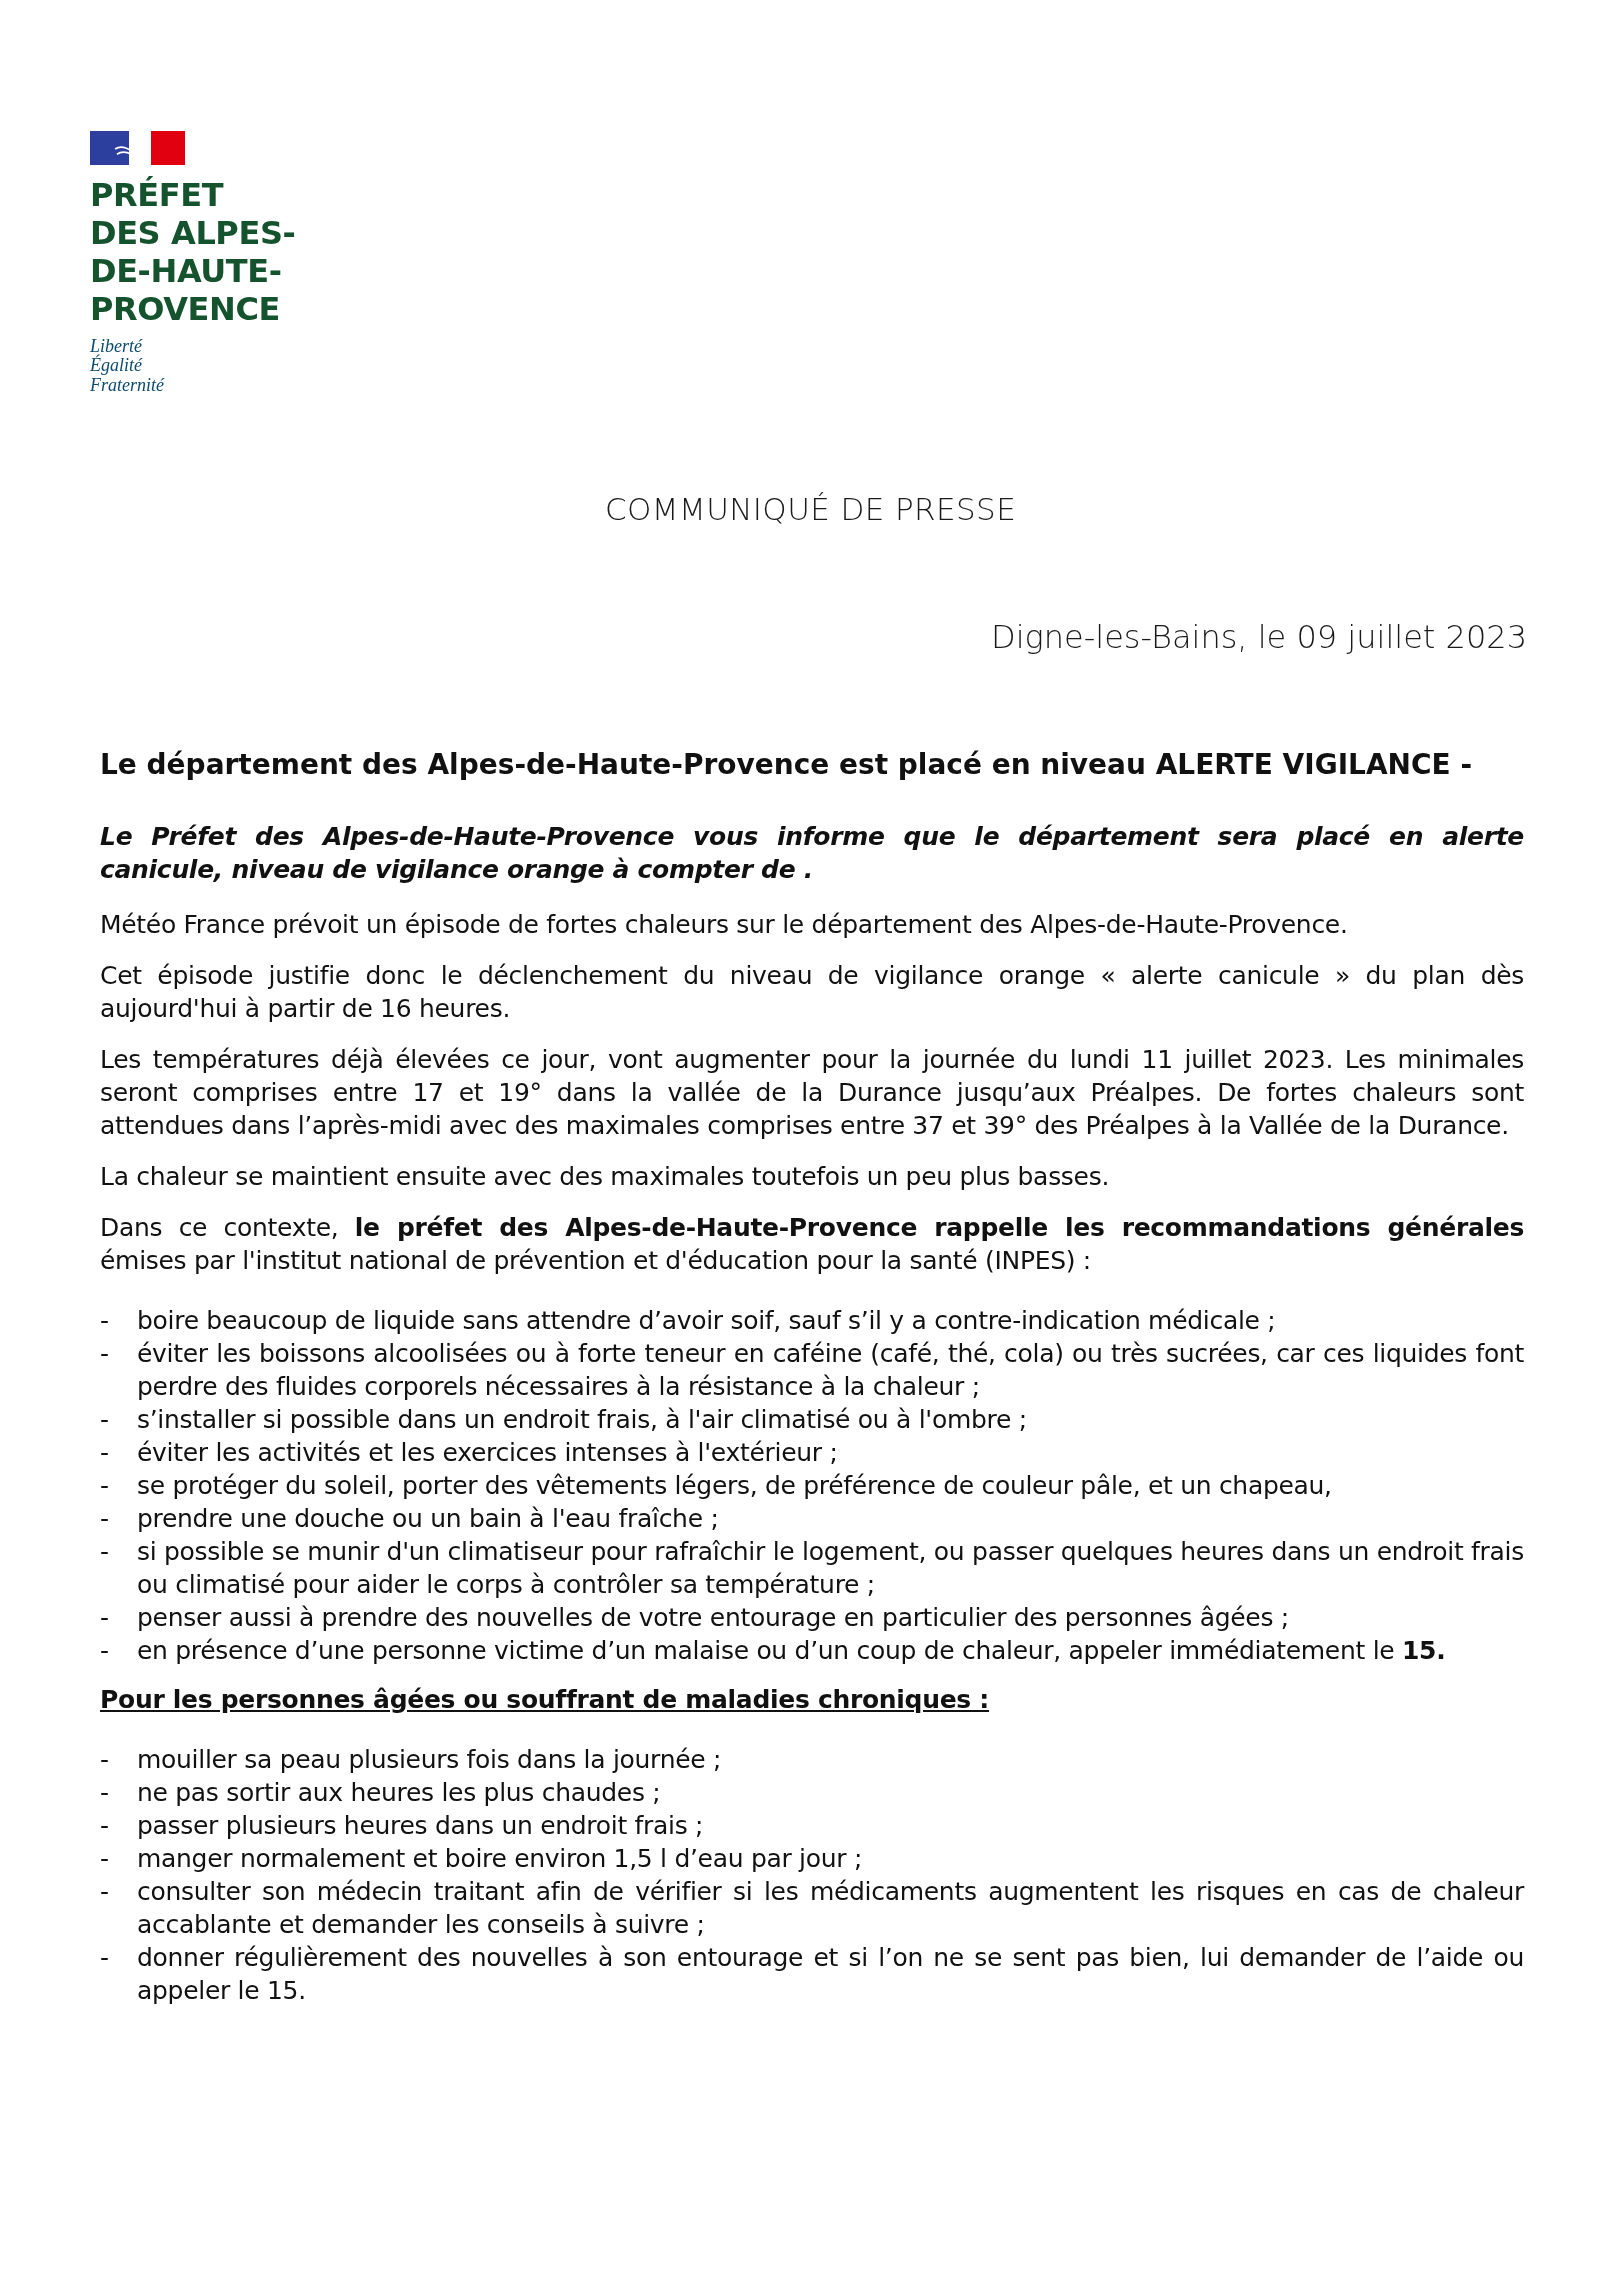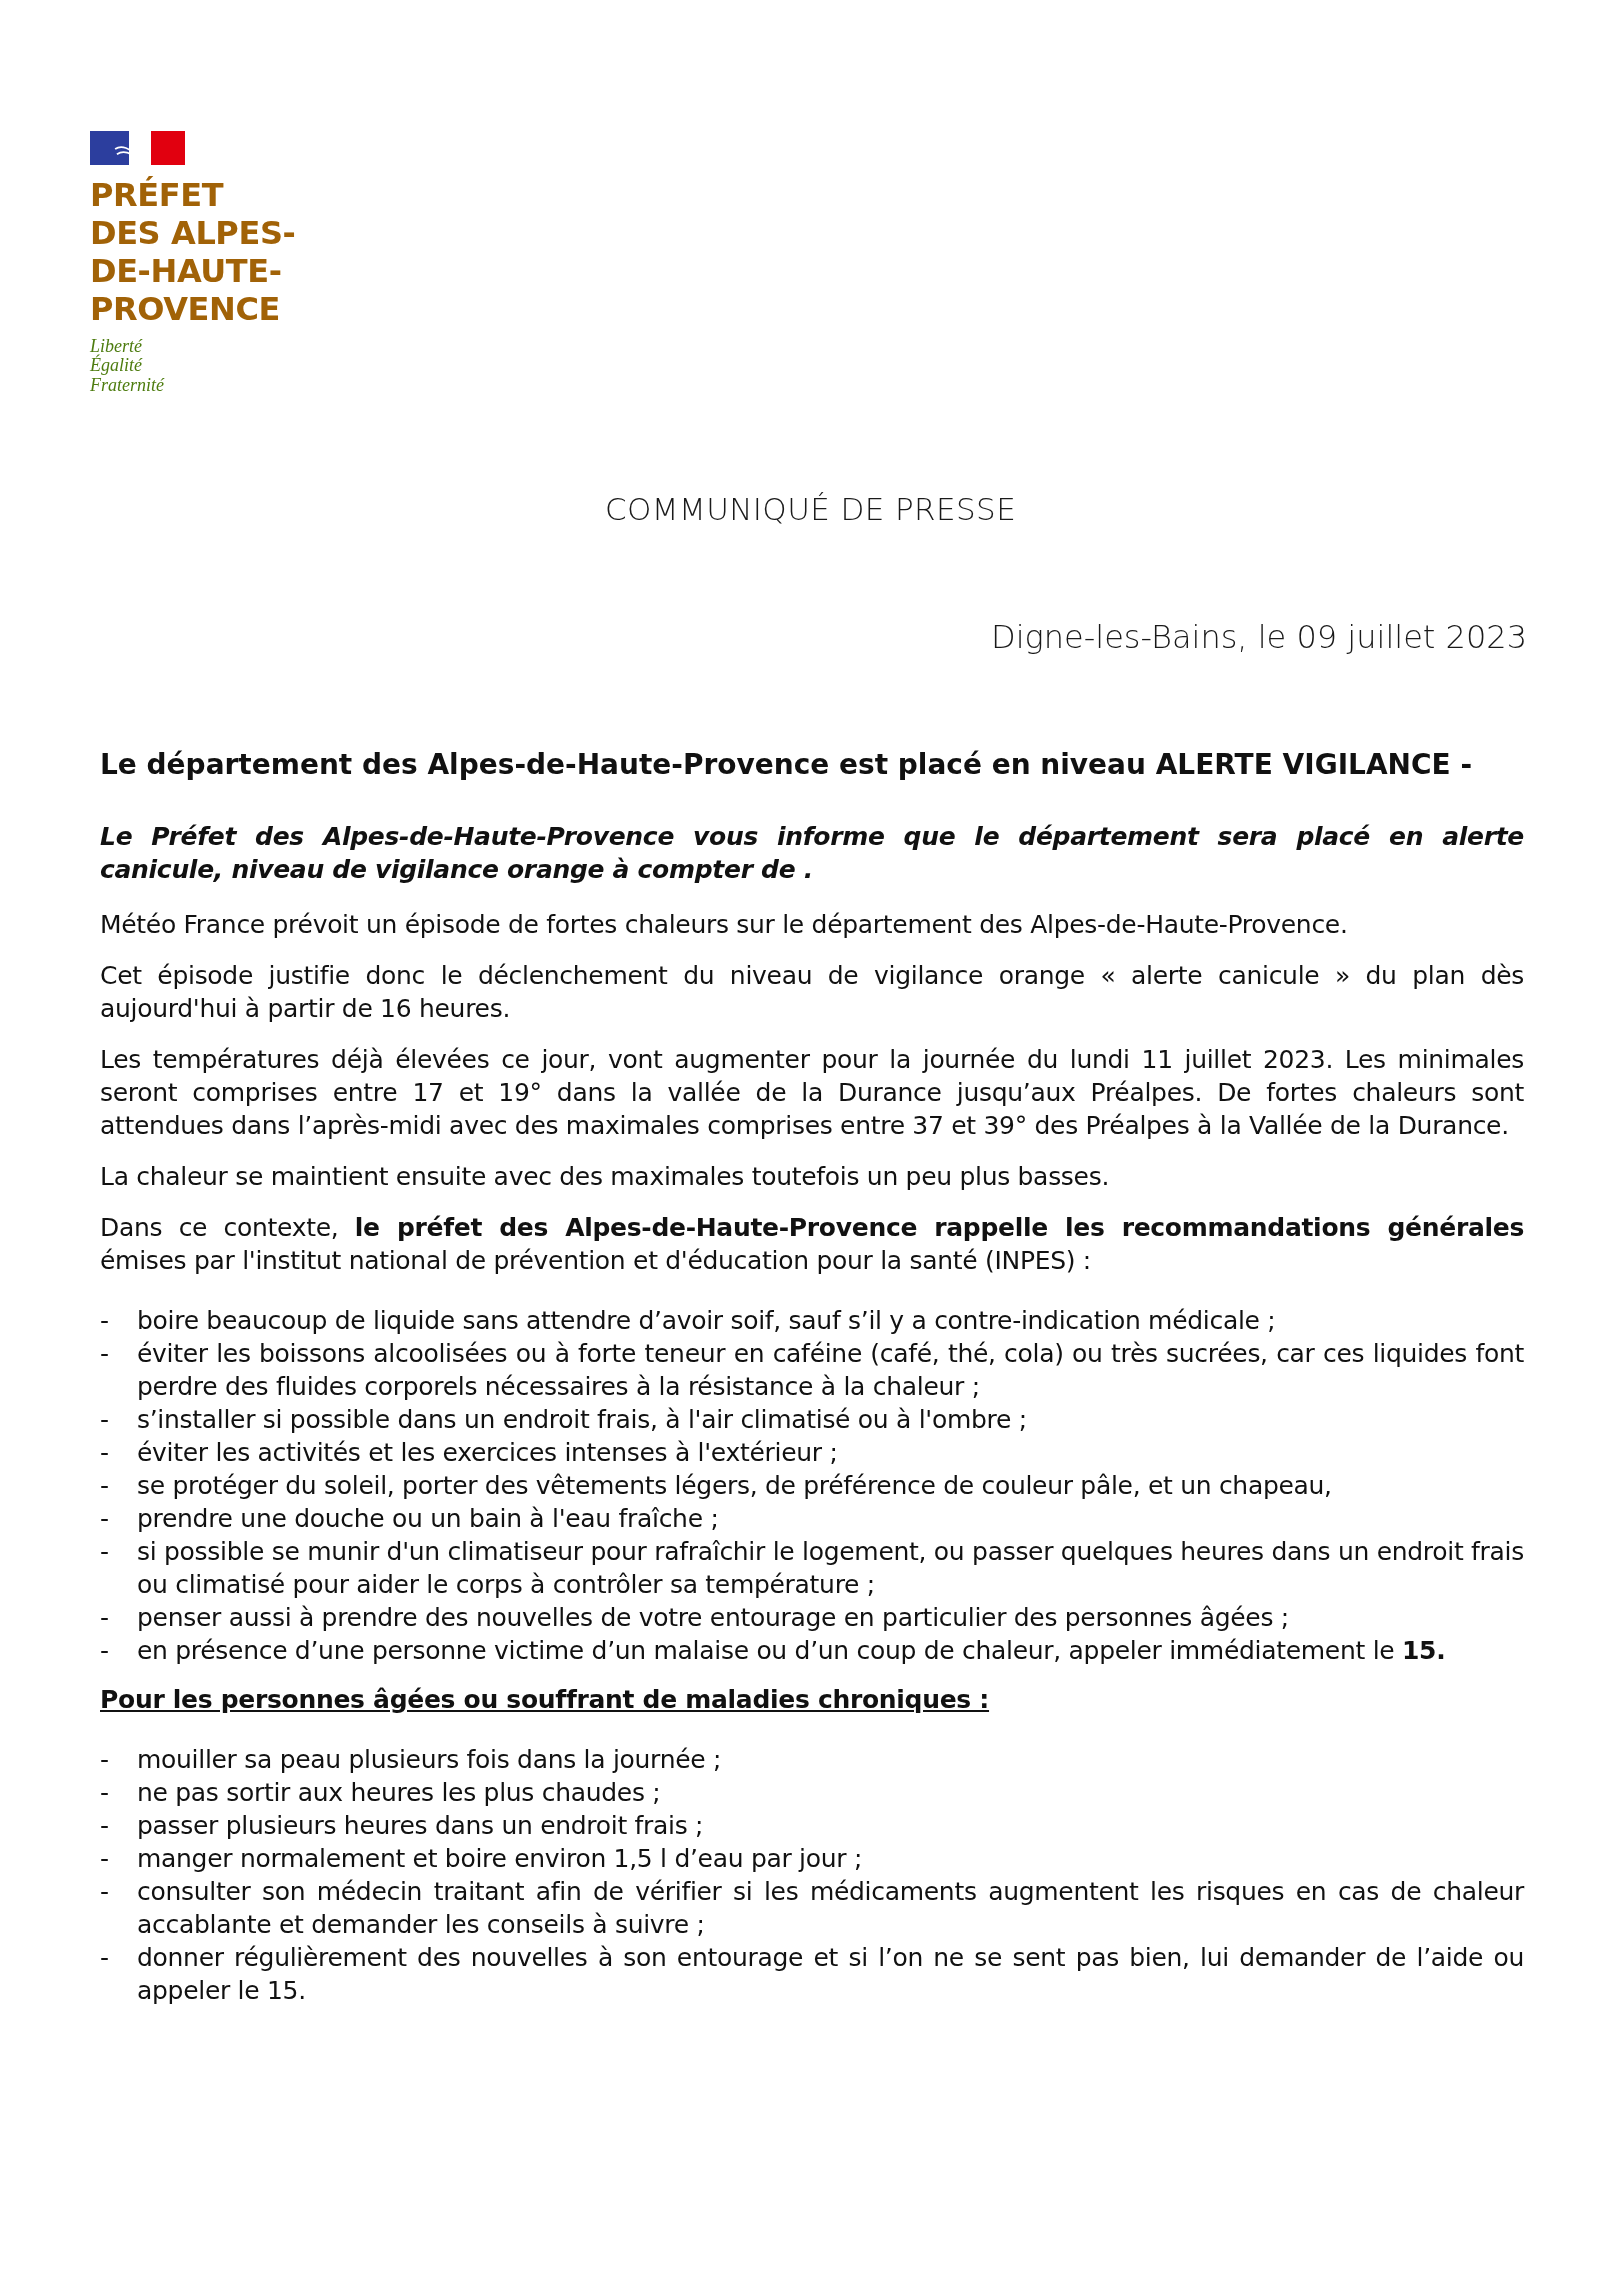--- a/index.html
+++ b/index.html
@@ -8,24 +8,24 @@
   .abs { position: absolute; }
 
   
   #logo { left: 90px; top: 131px; width: 215px; }
   #flag { width: 95px; height: 34px; position: relative; display: block; }
   #flag .blue { position: absolute; left: 0; top: 0; width: 39px; height: 34px; background: #2c3e9e; }
   #flag .white { position: absolute; left: 39px; top: 0; width: 21.5px; height: 34px; background: #ffffff; }
   #flag .red { position: absolute; left: 61px; top: 0; width: 34px; height: 34px; background: #e1000f; }
   #flag svg { position: absolute; left: 0; top: 0; }
   #logo-title { margin-top: 10.7px; font-family: "DejaVu Sans", sans-serif; font-weight: bold;
-                font-size: 32px; line-height: 38px; letter-spacing: -0.4px; color: #a16207; }
+                font-size: 32px; line-height: 38px; letter-spacing: -0.4px; color: #14532d; }
   #logo-title div { white-space: nowrap; }
   #motto { margin-top: 9px; font-family: "Liberation Serif", "DejaVu Serif", serif; font-style: italic;
-           font-size: 18px; line-height: 19.7px; color: #4d7c0f; }
+           font-size: 18px; line-height: 19.7px; color: #0c4a6e; }
 
   
   #press-label { left: 605px; top: 491px; font-size: 31px; font-weight: 300; letter-spacing: 0.4px;
                  color: #1a1a1a; white-space: nowrap; font-family: "DejaVu Sans", sans-serif; }
   #date-line { right: 94px; top: 618px; font-size: 32px; color: #1a1a1a; white-space: nowrap;
                font-family: "DejaVu Sans", sans-serif; font-weight: 300; }
 
   
   #content { left: 100px; top: 745px; width: 1424px; font-family: "DejaVu Sans", sans-serif; }
   #headline { font-weight: bold; font-size: 28px; line-height: 39px; margin: 0 0 36px 0; }

